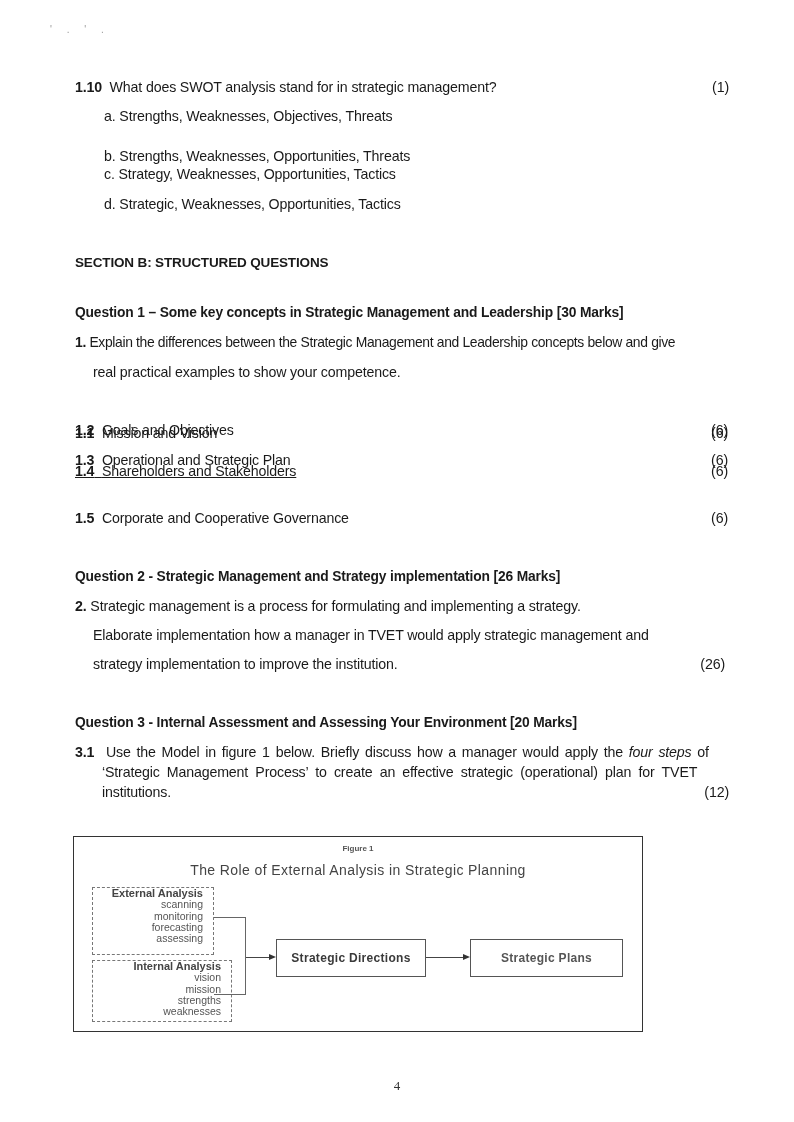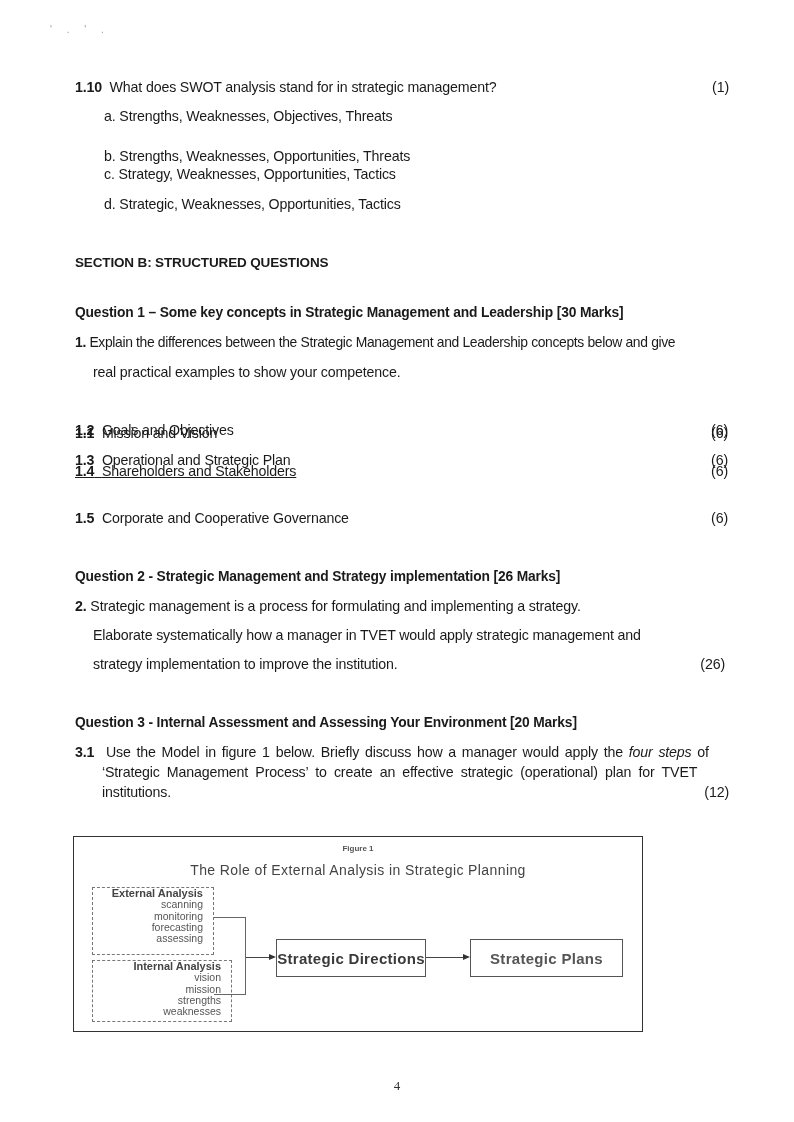--- a/index.html
+++ b/index.html
@@ -32,21 +32,21 @@
     position: absolute; border: 1px solid #666; border-left: none; box-sizing: border-box;
   }
   .arrow-line { position: absolute; height: 0; border-top: 1.2px solid #444; }
   .arrow-head {
     position: absolute; width: 0; height: 0;
     border-top: 3px solid transparent; border-bottom: 3px solid transparent; border-left: 7px solid #333;
   }
   .pbox {
     position: absolute; border: 1px solid #555; box-sizing: border-box;
     display: flex; align-items: center; justify-content: center;
-    font-size: 15px; color: #444; letter-spacing: 0.3px;
+    font-size: 12px; color: #444; letter-spacing: 0.3px;
   }
   .dirs { left: 202px; top: 102px; width: 150px; height: 38px; font-weight: bold; color: #3a3a3a; }
   .plans { left: 396px; top: 102px; width: 153px; height: 38px; font-weight: bold; color: #555; }
   .page-num { left: 0; right: 0; top: 1078px; text-align: center; font-family: "Liberation Serif", serif; font-size: 13px; color: #333; }
 </style>
 </head>
 <body>
 
 <div class="abs scan-specks">' . ' .</div>
 
@@ -93,21 +93,21 @@
   <span class="b">1.5</span>&nbsp;
   <span>Corporate and Cooperative Governance</span>
   <span class="marks">(6)</span>
 </div>
 
 <div class="abs txt b" style="left:75px; top:569px; font-size:13.8px;">Question 2 - Strategic Management and Strategy implementation [26 Marks]</div>
 <div class="abs txt" style="left:75px; top:598px;">
   <span class="b">2.</span>
   <span>Strategic management is a process for formulating and implementing a strategy.</span>
 </div>
-<div class="abs txt" style="left:93px; top:627px;">Elaborate systematically how a manager in TVET would apply strategic management and</div>
+<div class="abs txt" style="left:93px; top:627px;">Elaborate implementation how a manager in TVET would apply strategic management and</div>
 <div class="abs txt" style="left:93px; top:656px; width:632px;">
   <span>strategy implementation to improve the institution.</span>
   <span class="marks">(26)</span>
 </div>
 
 <div class="abs txt b" style="left:75px; top:715px; font-size:13.8px;">Question 3 - Internal Assessment and Assessing Your Environment [20 Marks]</div>
 <div class="abs txt" style="left:75px; top:744px; width:654px; word-spacing:2px;">
   <span class="b">3.1</span>&nbsp;
   <span>Use the Model in figure 1 below. Briefly discuss how a manager would apply the</span>
   <em>four steps</em>

